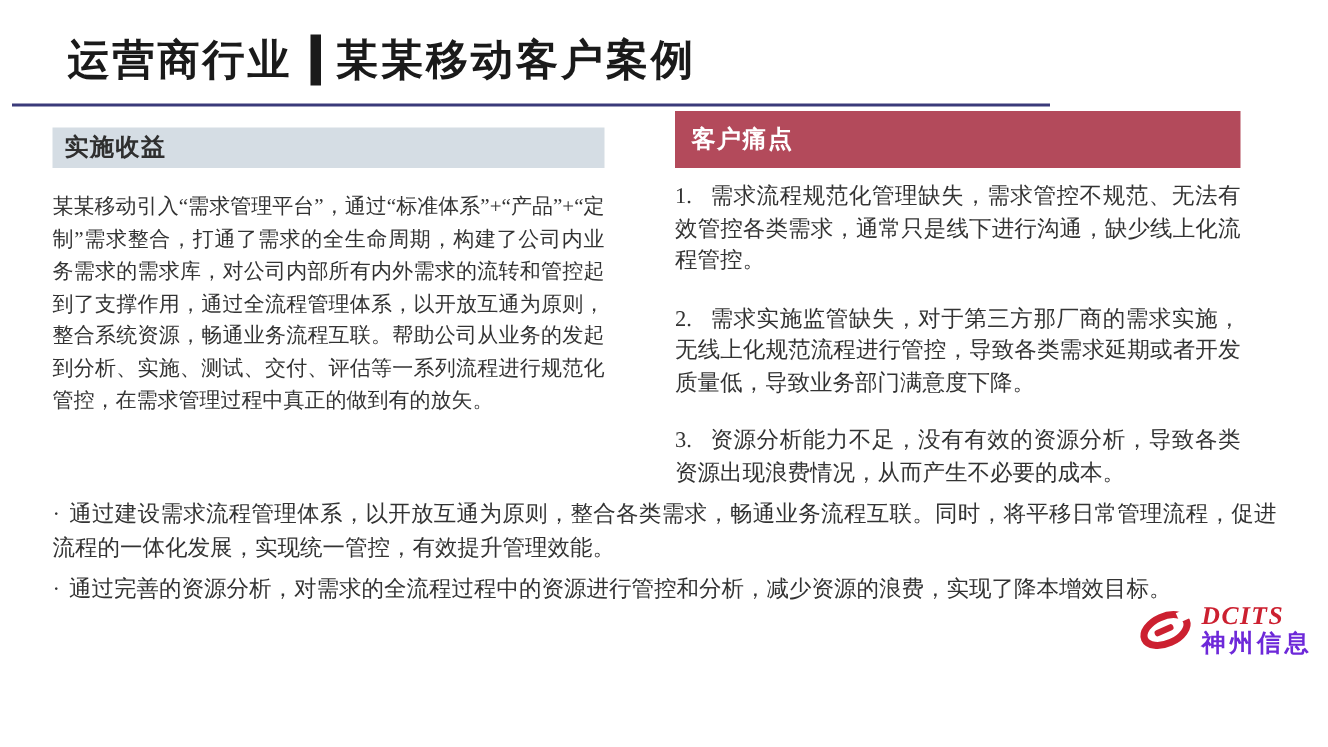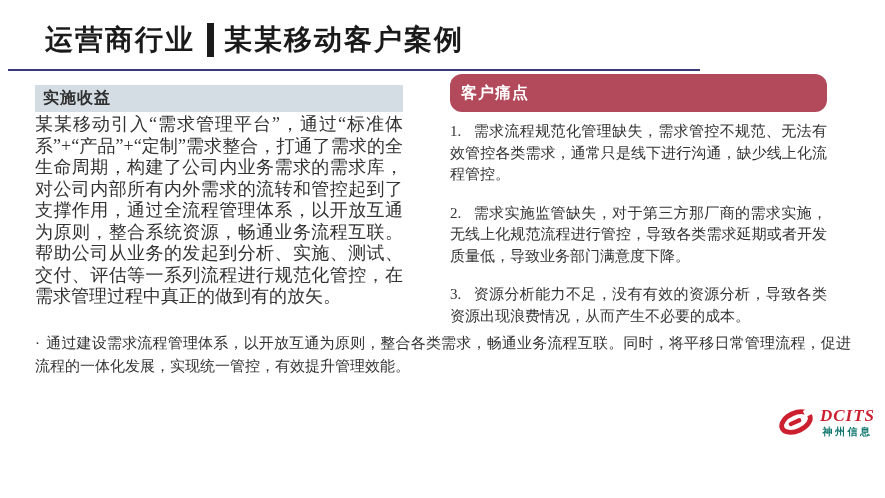--- a/index.html
+++ b/index.html
@@ -54,29 +54,28 @@
     letter-spacing: 1px;
   }
   .panel-header.gray {
     background: #d5dde4;
     color: #2f2f2f;
   }
   .panel-header.red {
     background: #b34a5b;
     color: #ffffff;
     padding-left: 11px;
-    border-radius: 12px;
   }
 
   
   .solution-panel { position: absolute; left: 35px; top: 85px; width: 368px; }
   .solution-panel .panel-header { height: 27px; }
   .solution-body {
-    margin-top: 2px;
-    font-size: 18px;
+    margin-top: 16px;
+    font-size: 14px;
     line-height: 21.5px;
     text-align: justify;
     color: #333333;
   }
 
   
   .pain-panel { position: absolute; left: 450px; top: 74px; width: 377px; }
   .pain-panel .panel-header { height: 38px; }
   .pain-body { margin-top: 9px; }
   .pain-item {
@@ -111,26 +110,25 @@
   .logo-mark { width: 38px; height: 32px; margin-right: 5px; }
   .logo-text-col { display: flex; flex-direction: column; line-height: 1; }
   .logo-name {
     font-size: 17px;
     font-weight: bold;
     font-style: italic;
     color: #cc2030;
     letter-spacing: 1px;
   }
   .logo-sub {
-    font-size: 10px;
+    font-size: 16px;
     font-weight: bold;
-    color: #0f766e;
+    color: #6d28d9;
     letter-spacing: 2.5px;
     margin-top: 3px;
-    text-align: center;
   }
 </style>
 </head>
 <body>
 
 <div class="slide">
 
   <div class="title-row">
     <span class="title-text">运营商行业</span>
     <span class="title-divider"></span>
@@ -156,20 +154,23 @@
         <span class="num">3.</span><span>资源分析能力不足，没有有效的资源分析，导致各类资源出现浪费情况，从而产生不必要的成本。</span>
       </div>
     </div>
   </div>
 
   <div class="benefits-panel">
     <div class="benefits-body">
       <div class="benefit-item">
         <span class="bullet">·</span><span>通过建设需求流程管理体系，以开放互通为原则，整合各类需求，畅通业务流程互联。同时，将平移日常管理流程，促进流程的一体化发展，实现统一管控，有效提升管理效能。</span>
       </div>
+      <div class="benefit-item">
+        <span class="bullet">·</span><span>通过完善的资源分析，对需求的全流程过程中的资源进行管控和分析，减少资源的浪费，实现了降本增效目标。</span>
+      </div>
     </div>
   </div>
 
   <div class="logo">
     <svg class="logo-mark" viewBox="0 0 40 32" xmlns="http://www.w3.org/2000/svg">
       <g transform="rotate(-24 20 16)">
         <ellipse cx="20" cy="16" rx="16" ry="9.5" fill="none" stroke="#cc2030" stroke-width="5"></ellipse>
         <rect x="12" y="13.5" width="14" height="4.5" rx="2" fill="#cc2030"></rect>
       </g>
       <rect x="28" y="2" width="10" height="7" fill="#ffffff" transform="rotate(-24 33 5)"></rect>

